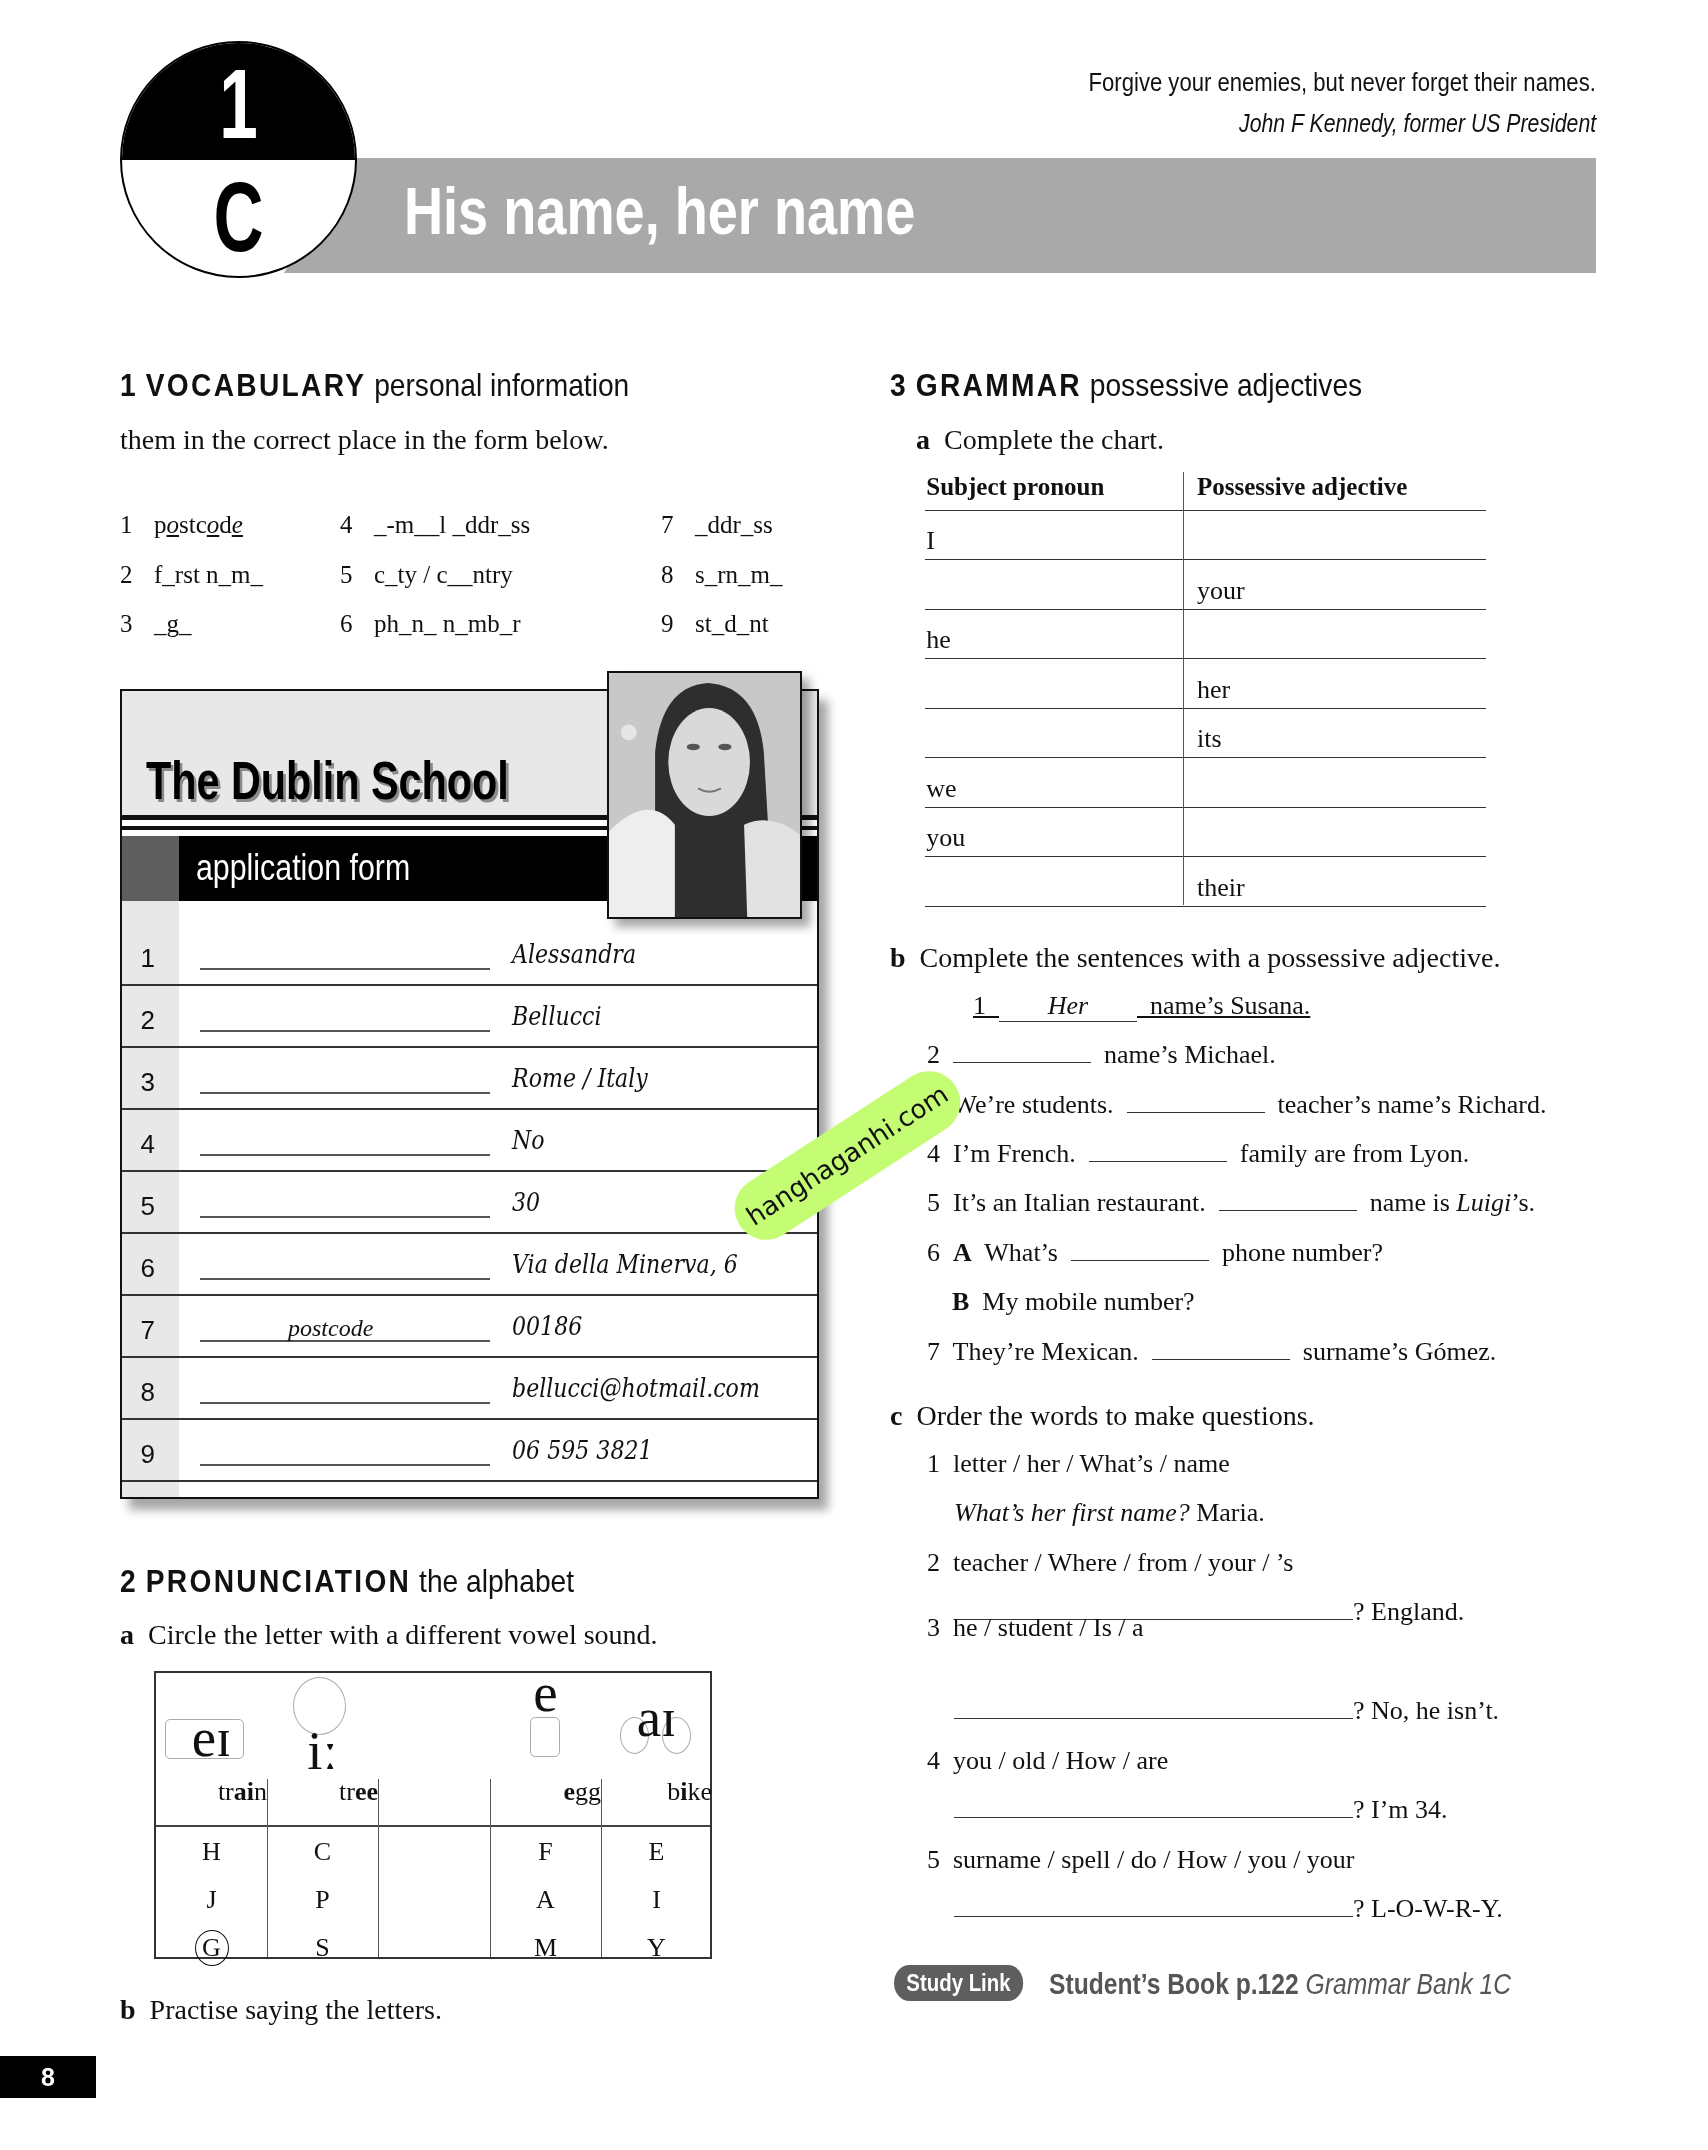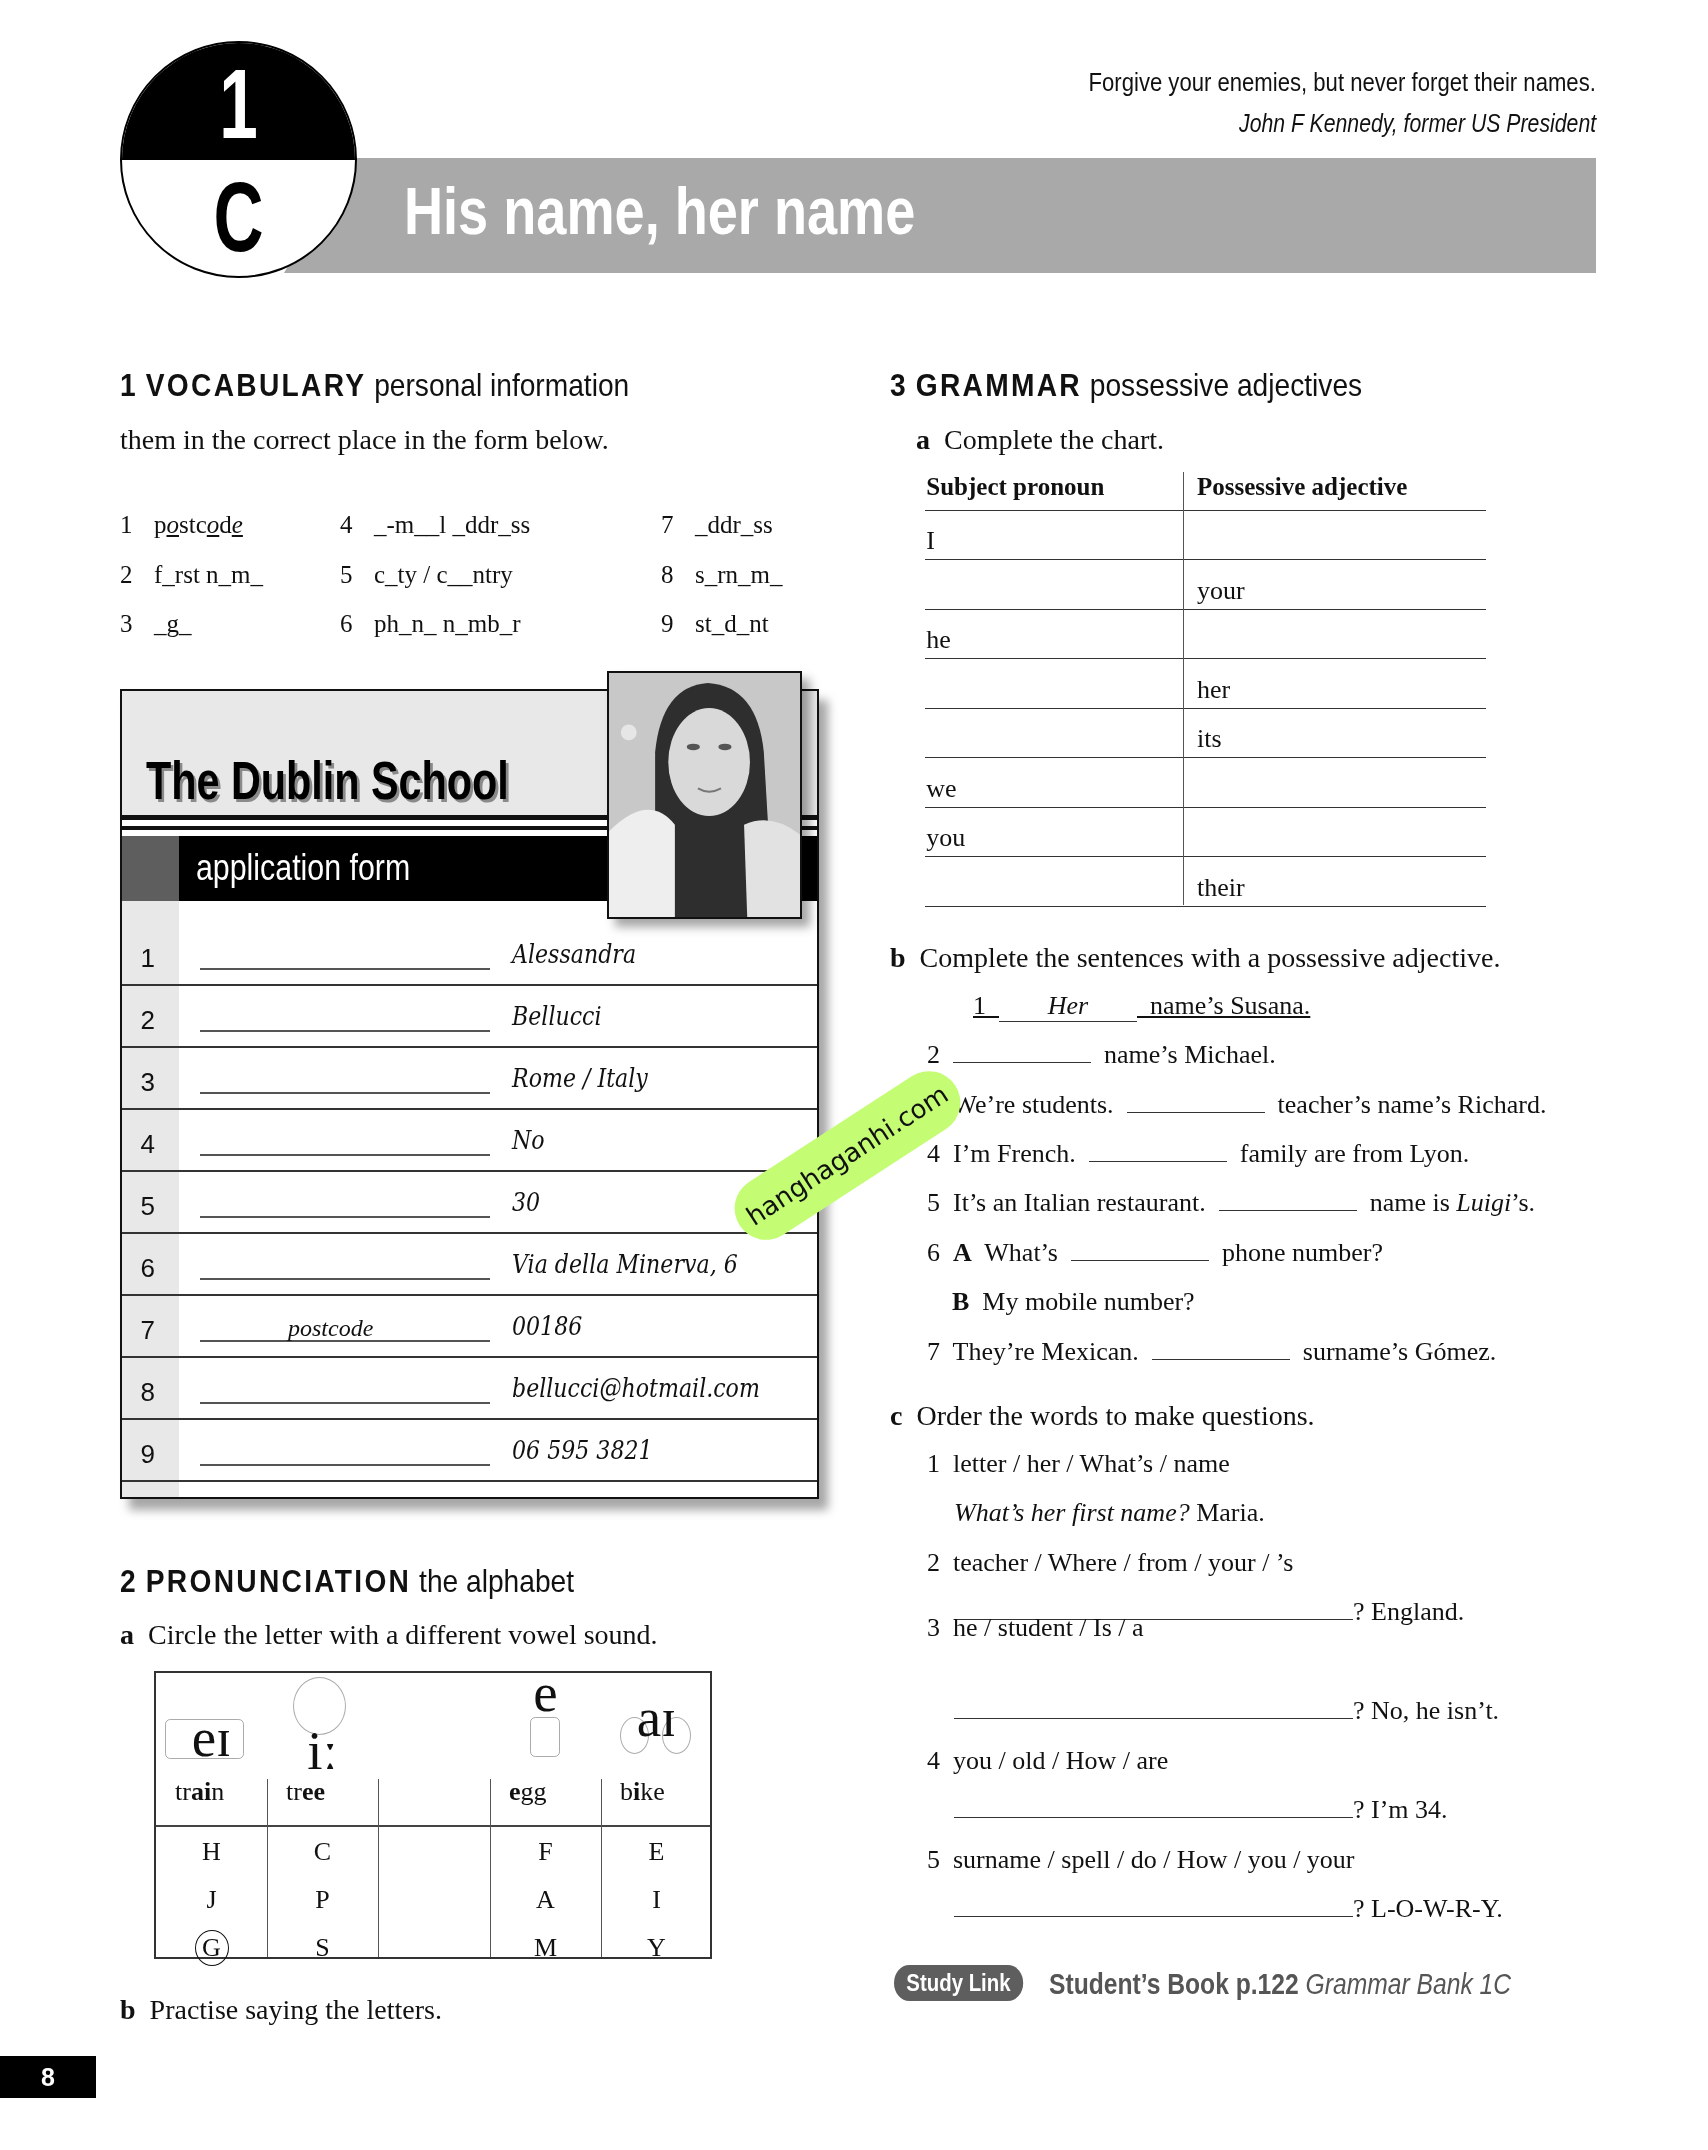--- a/index.html
+++ b/index.html
@@ -56,21 +56,21 @@
   .form-row .fill { position: absolute; left: 166px; top: 18.5px; width: 158px; font-style: italic; font-size: 24px; }
   .form-row .val { position: absolute; left: 390px; top: 14.5px; font-family: "DejaVu Serif", serif; font-style: italic;
                    font-size: 26px; transform: scaleX(0.85); transform-origin: left top; white-space: nowrap; }
   .photo { left: 607px; top: 671px; width: 195px; height: 248px; border: 2.6px solid #111;
            background: linear-gradient(180deg, #d4d4d4 0%, #bcbcbc 100%); box-shadow: 8px 8px 9.2px rgba(0,0,0,0.35); overflow: hidden; }
 
   
   .ptable { left: 154px; top: 1671px; width: 558px; height: 288px; border: 2px solid #333; }
   .pcol { position: absolute; top: 0; height: 100%; }
   .pcol .sym { position: absolute; left: 0; width: 100%; top: 16px; text-align: center; font-size: 55px; }
-  .pcol .word { position: absolute; left: 0; width: 100%; top: 104px; text-align: left; font-size: 26px; padding-left: 19px; }
+  .pcol .word { position: absolute; left: 0; width: 100%; top: 104px; text-align: right; font-size: 26px; padding-left: 19px; }
   .pcol .word b { font-weight: bold; }
   .pcol .let { position: absolute; left: 0; width: 100%; text-align: center; font-size: 26px; }
   .pdiv { position: absolute; top: 106px; bottom: 0; width: 1.3px; background: #555; }
   .phr { position: absolute; left: 0; right: 0; top: 152px; height: 2px; background: #444; }
   .circled { display: inline-block; width: 34px; height: 36px; border: 1.3px solid #111; border-radius: 50%; line-height: 34px; }
   .pic { position: absolute; border: 1.3px solid #888; border-radius: 5.3px; opacity: 0.7; }
 
   
   .gtable { left: 925px; top: 462px; width: 561px; }
   .gth { position: absolute; top: 0; font-size: 25px; font-weight: bold; }

